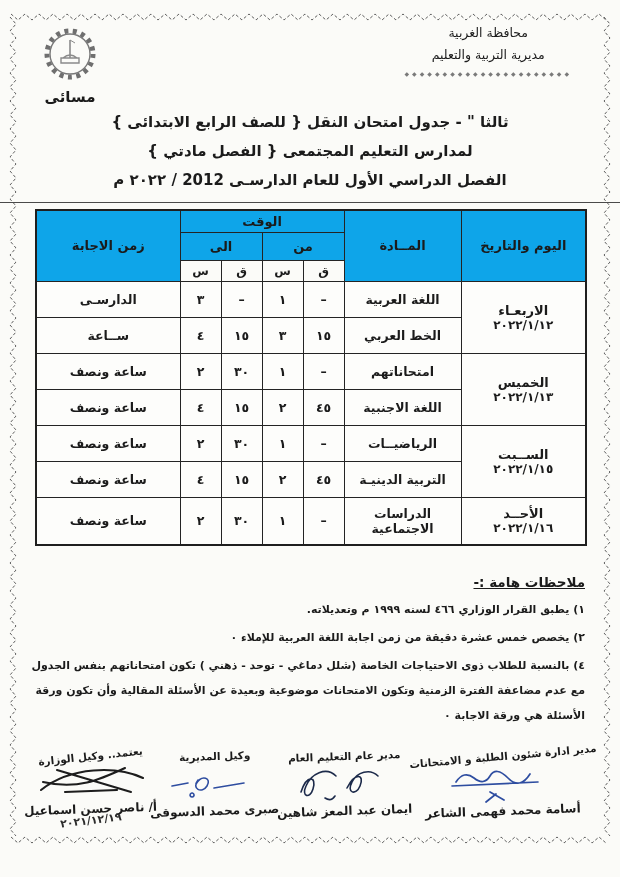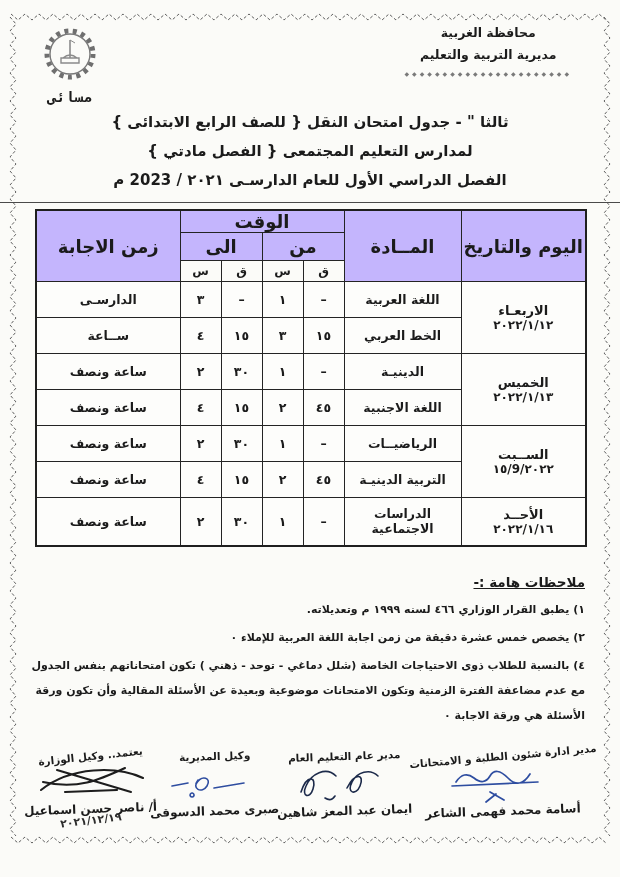--- a/index.html
+++ b/index.html
@@ -11,39 +11,39 @@
   
   .zz{position:absolute;overflow:visible;}
   .zz polyline{fill:none;stroke:#5f5f5f;stroke-width:1;stroke-dasharray:3 2.2;}
   .zz-top{left:11px;top:13px;}
   .zz-bottom{left:11px;top:836px;}
   .zz-left{left:9px;top:17px;}
   .zz-right{left:603px;top:17px;}
   
   .logo{position:absolute;left:42px;top:25px;}
   .session{position:absolute;left:28px;top:88px;width:84px;text-align:center;
-    font-weight:bold;font-size:15px;font-family:Liberation Mono, monospace;}
+    font-weight:bold;font-size:15px;}
   .letterhead{position:absolute;right:48px;top:22px;text-align:center;direction:rtl;}
-  .letterhead .lh-line{font-weight:bold;font-size:12.5px;line-height:22px;white-space:nowrap;}
+  .letterhead .lh-line{font-weight:normal;font-size:12.5px;line-height:22px;white-space:nowrap;}
   .ornament{margin-top:4px;font-size:6px;letter-spacing:3px;color:#7a7a7a;white-space:nowrap;}
   
   .titleblock{position:absolute;left:0;right:0;top:108px;text-align:center;direction:rtl;}
   .titleblock .t-line{font-weight:bold;font-size:15px;line-height:29px;}
   .rule{position:absolute;left:0;top:202px;width:620px;border-top:1.6px solid #4a4a4a;}
   
   table.sched{
     position:absolute;left:35px;top:209px;width:550px;direction:rtl;
     border-collapse:collapse;table-layout:fixed;
     border:2px solid #1f1f1f;
   }
   table.sched th,table.sched td{
     border:1.2px solid #242424;text-align:center;vertical-align:middle;
     font-weight:bold;padding:0;
   }
-  table.sched th{background:#c4b5fd;font-size:18px;}
+  table.sched th{background:#0ea5e9;font-size:13px;}
   table.sched th.unit{background:#fbfbf8;font-size:12px;height:20px;}
   table.sched td{font-size:12.5px;background:#fdfdfb;}
   .h1{height:22px;} .h2{height:28px;}
   tr.r{height:36px;} tr.r-last{height:48px;}
   td.daycell{font-size:13px;}
   td.daycell .dwrap{display:flex;flex-direction:column;justify-content:flex-end;height:100%;}
   td.daycell .dname{font-size:13px;}
   td.daycell .ddate{font-size:12px;}
   td.num{font-size:12.5px;}
   
@@ -91,21 +91,21 @@
 
   <div class="letterhead">
     <div class="lh-line">محافظة الغربية</div>
     <div class="lh-line">مديرية التربية والتعليم</div>
     <div class="ornament">◆◆◆◆◆◆◆◆◆◆◆◆◆◆◆◆◆◆◆◆◆◆</div>
   </div>
 
   <div class="titleblock">
     <div class="t-line">ثالثا " - جدول امتحان النقل  { للصف الرابع الابتدائى }</div>
     <div class="t-line">لمدارس التعليم المجتمعى  { الفصل مادتي }</div>
-    <div class="t-line">الفصل الدراسي الأول للعام الدارسـى ٢٠٢١ ‏/‏ 2023 م</div>
+    <div class="t-line">الفصل الدراسي الأول للعام الدارسـى 2012 ‏/‏ ٢٠٢٢ م</div>
   </div>
   <div class="rule"></div>
 
   <table class="sched">
     <colgroup>
       <col style="width:125px">
         <col style="width:117px">
       <col style="width:41px">
         <col style="width:41px">
         <col style="width:41px">
@@ -153,41 +153,41 @@
       <td>ســاعة</td>
     </tr>
 
     <tr class="r">
       <td class="daycell" rowspan="2">
         <div class="dwrap">
           <div class="dname">الخميس</div>
           <div class="ddate">٢٠٢٢/١/١٣</div>
         </div>
       </td>
-      <td>الدينيـة</td>
+      <td>امتحاناتهم</td>
       <td class="num">–</td>
       <td class="num">١</td>
       <td class="num">٣٠</td>
       <td class="num">٢</td>
       <td>ساعة ونصف</td>
     </tr>
     <tr class="r">
       <td>اللغة الاجنبية</td>
       <td class="num">٤٥</td>
       <td class="num">٢</td>
       <td class="num">١٥</td>
       <td class="num">٤</td>
       <td>ساعة ونصف</td>
     </tr>
 
     <tr class="r">
       <td class="daycell" rowspan="2">
         <div class="dwrap">
           <div class="dname">الســبت</div>
-          <div class="ddate">٢٠٢٢/9/١٥</div>
+          <div class="ddate">٢٠٢٢/١/١٥</div>
         </div>
       </td>
       <td>الرياضيــات</td>
       <td class="num">–</td>
       <td class="num">١</td>
       <td class="num">٣٠</td>
       <td class="num">٢</td>
       <td>ساعة ونصف</td>
     </tr>
     <tr class="r">

